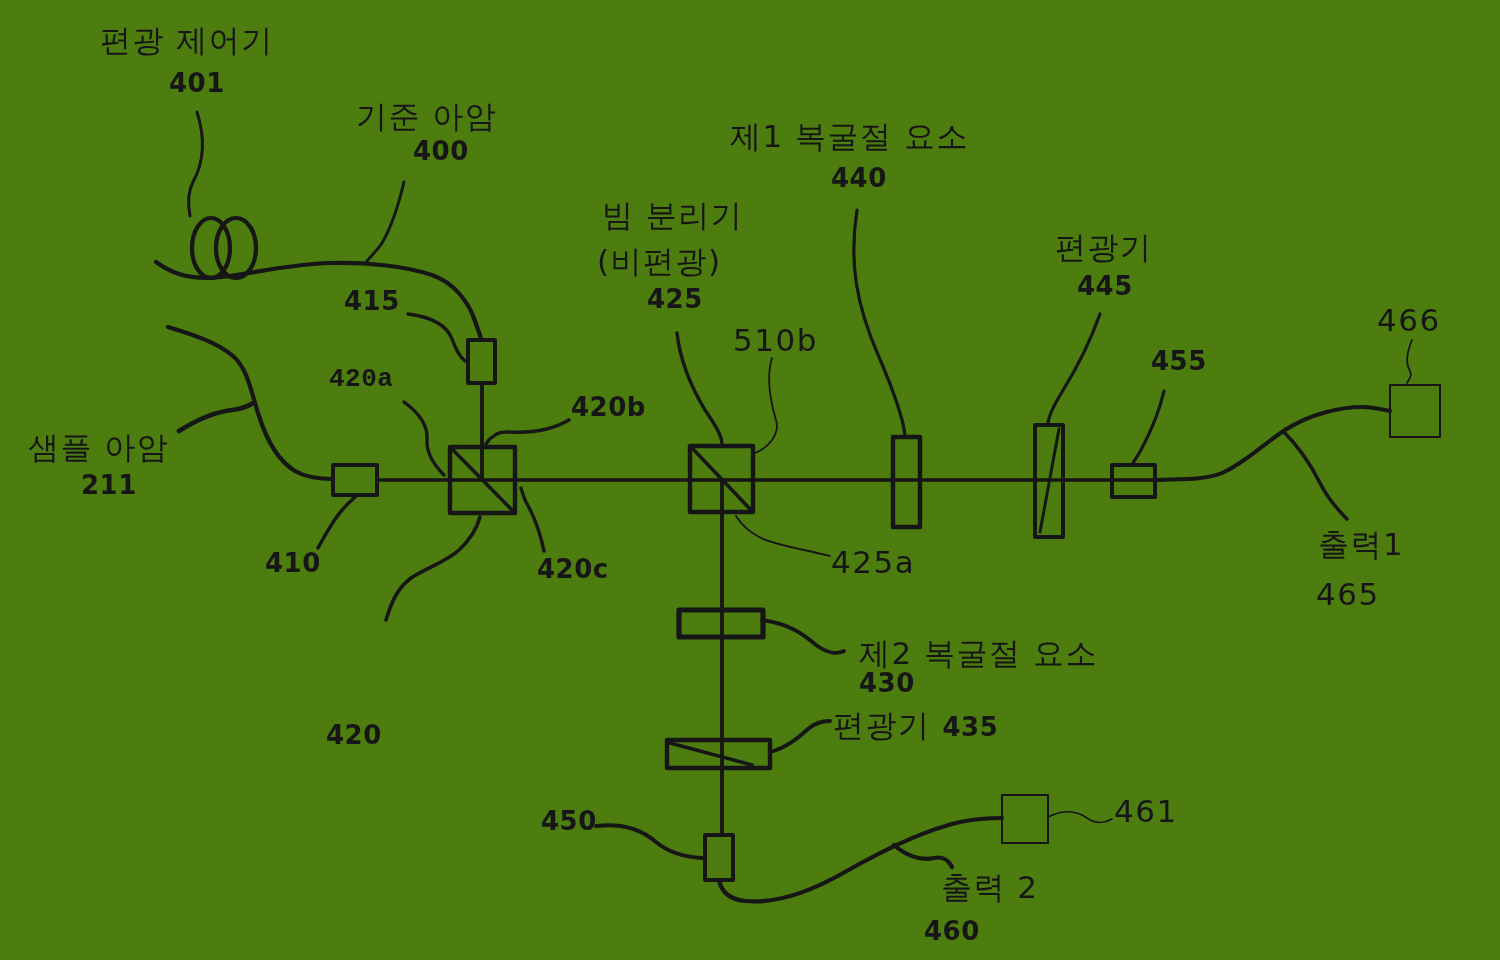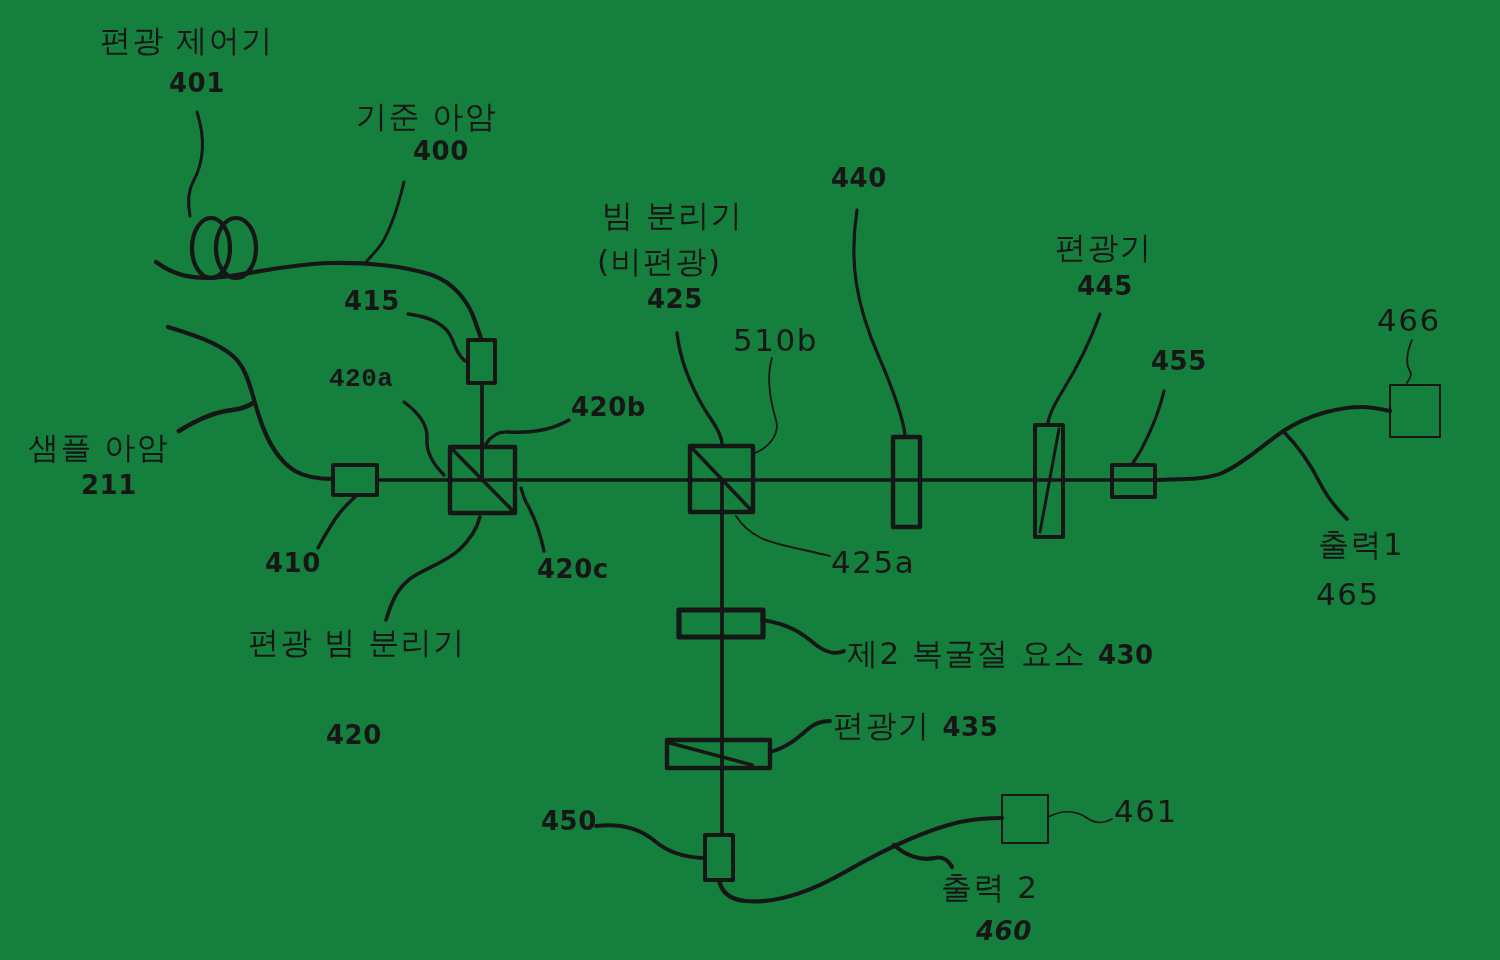--- a/index.html
+++ b/index.html
@@ -4,21 +4,21 @@
 <style>
   html, body {
     margin: 0;
     padding: 0;
     background: #ffffff;
   }
   .stage {
     position: relative;
     width: 1500px;
     height: 960px;
-    background: #15803d;
+    background: #4d7c0f;
     overflow: hidden;
     font-family: "DejaVu Sans", "Liberation Sans", sans-serif;
   }
   .stage svg {
     position: absolute;
     left: 0;
     top: 0;
   }
   .lbl {
     position: absolute;
@@ -134,47 +134,47 @@
 
   <div class="lbl num" style="left:344px;  top:288px;text-align:center;">415</div>
   <div class="lbl num" style="left:329px;  top:366px;font-family:Liberation Mono, monospace;">420a</div>
   <div class="lbl num" style="left:571px;  top:394px;">420b</div>
 
   <div class="lbl kr" style="left:28px;   top:431px;">샘플 아암</div>
   <div class="lbl num" style="left:81px;   top:472px;">211</div>
   <div class="lbl num" style="left:265px;  top:550px;">410</div>
   <div class="lbl num" style="left:537px;  top:556px;">420c</div>
 
-  <div class="lbl kr" style="left:248px;  top:626px;">편광 빔 분리기</div>
   <div class="lbl num" style="left:326px;  top:722px;">420</div>
 
   <div class="lbl kr" style="left:602px;  top:199px;">빔 분리기</div>
   <div class="lbl kr" style="left:597px;  top:245px;">(비편광)</div>
   <div class="lbl num" style="left:647px;  top:286px;">425</div>
   <div class="lbl num-thin" style="left:733px; top:324px;">510b</div>
   <div class="lbl num-thin" style="left:831px; top:546px;">425a</div>
 
+  <div class="lbl kr" style="left:730px;  top:120px;">제1 복굴절 요소</div>
   <div class="lbl num" style="left:831px;  top:165px;">440</div>
 
   <div class="lbl kr" style="left:1055px; top:231px;">편광기</div>
   <div class="lbl num" style="left:1077px; top:273px;">445</div>
   <div class="lbl num" style="left:1151px; top:348px;">455</div>
   <div class="lbl num-thin" style="left:1377px; top:304px;">466</div>
 
   <div class="lbl kr" style="left:1318px; top:528px;">출력1</div>
   <div class="lbl num-thin" style="left:1316px; top:578px;">465</div>
 
-  <div class="lbl row" style="left:847px;  top:637px;">
+  <div class="lbl row" style="left:847px;  top:637px;flex-direction:column;">
     <span class="kr">제2 복굴절 요소</span>
     <span class="num">430</span>
   </div>
 
   <div class="lbl row" style="left:833px;  top:709px;">
     <span class="kr">편광기</span>
     <span class="num">435</span>
   </div>
 
   <div class="lbl num" style="left:541px;  top:808px;">450</div>
   <div class="lbl kr" style="left:941px;  top:871px;">출력 2</div>
-  <div class="lbl num" style="left:976px;  top:918px;font-style:italic;">460</div>
+  <div class="lbl num" style="left:924px;  top:918px;">460</div>
   <div class="lbl num-thin" style="left:1114px; top:795px;">461</div>
 
 </div>
 
 </body></html>

